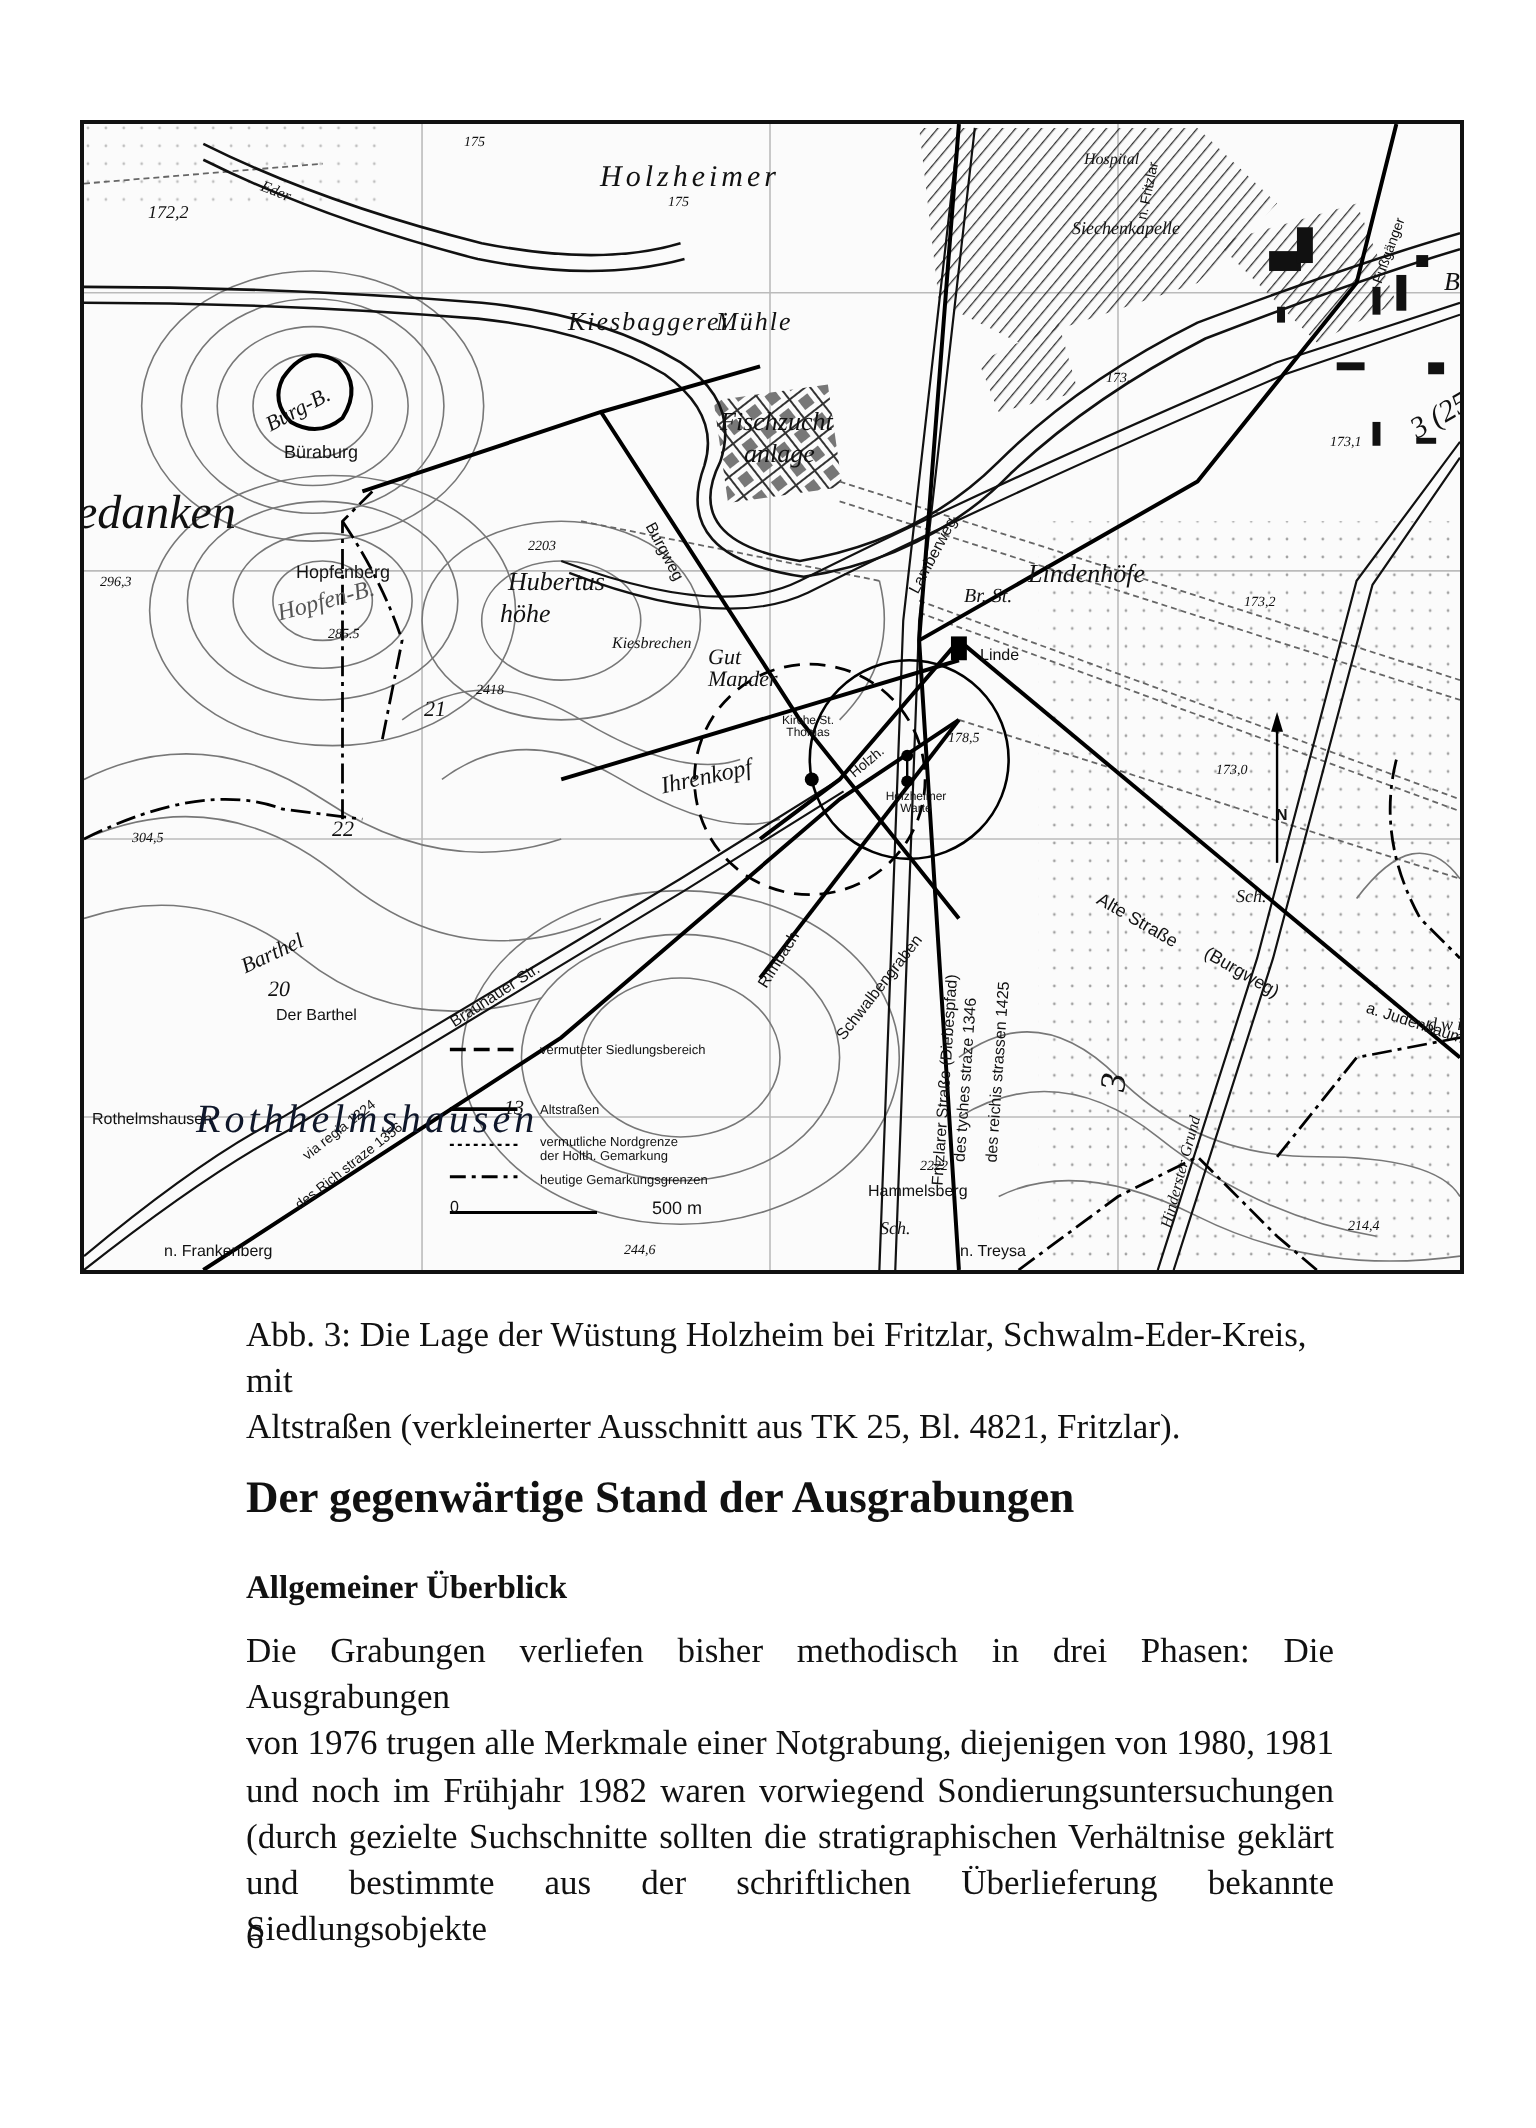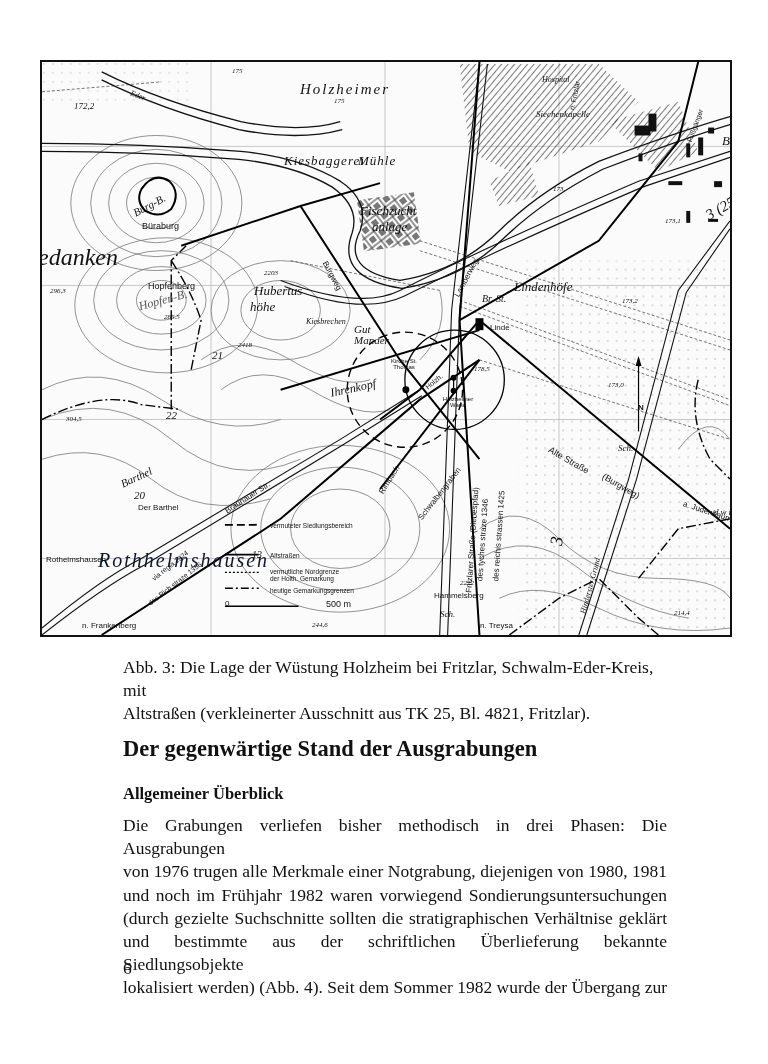--- a/index.html
+++ b/index.html
@@ -258,16 +258,15 @@
 
 <h1 class="h1">Der gegenwärtige Stand der Ausgrabungen</h1>
 <h2 class="h2">Allgemeiner Überblick</h2>
 
 <p class="body-text">
   <span class="line">Die Grabungen verliefen bisher methodisch in drei Phasen: Die Ausgrabungen</span>
   <span class="line">von 1976 trugen alle Merkmale einer Notgrabung, diejenigen von 1980, 1981</span>
   <span class="line">und noch im Frühjahr 1982 waren vorwiegend Sondierungsuntersuchungen</span>
   <span class="line">(durch gezielte Suchschnitte sollten die stratigraphischen Verhältnise geklärt</span>
   <span class="line">und bestimmte aus der schriftlichen Überlieferung bekannte Siedlungsobjekte</span>
-  <span class="line last">lokalisiert werden) (Abb. 4). Seit dem Sommer 1982 wurde der Übergang zur</span>
 </p>
 
 <div class="page-number">6</div>
 
 </body></html>

